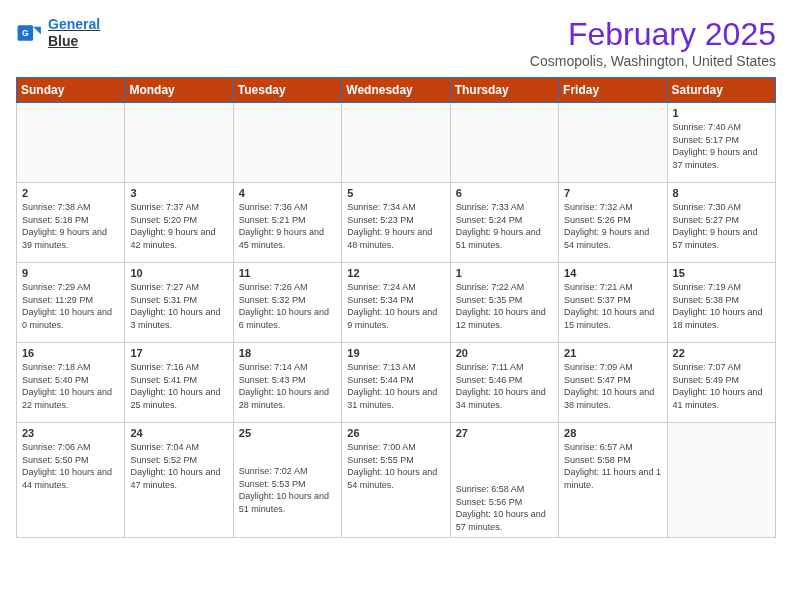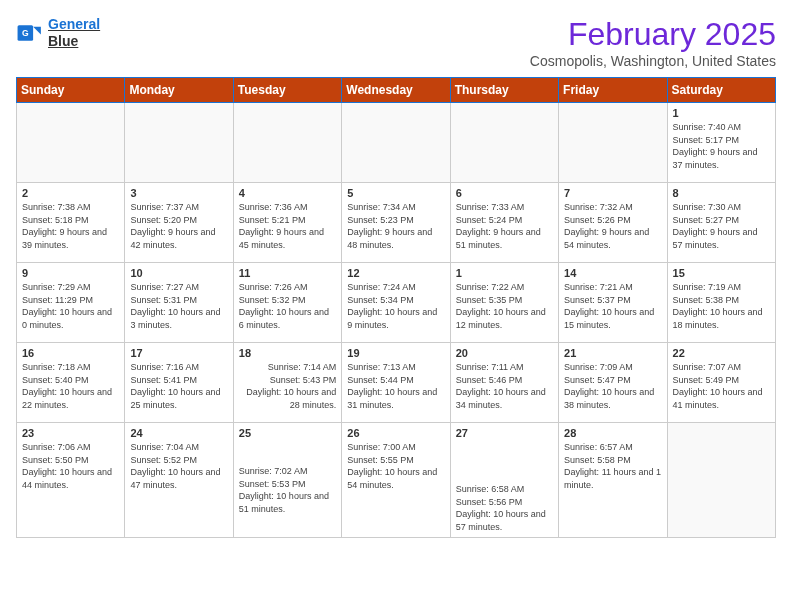--- a/index.html
+++ b/index.html
@@ -228,21 +228,21 @@
 Daylight: 10 hours and 22 minutes.</div>
         </td>
         <td>
           <span class="day-num">17</span>
           <div class="day-info" style="white-space: pre-line;">Sunrise: 7:16 AM
 Sunset: 5:41 PM
 Daylight: 10 hours and 25 minutes.</div>
         </td>
         <td>
           <span class="day-num">18</span>
-          <div class="day-info" style="white-space: pre-line; text-align: right;">Sunrise: 7:14 AM
+          <div class="day-info" style="white-space: pre-line;">Sunrise: 7:14 AM
 Sunset: 5:43 PM
 Daylight: 10 hours and 28 minutes.</div>
         </td>
         <td>
           <span class="day-num">19</span>
           <div class="day-info" style="white-space: pre-line;">Sunrise: 7:13 AM
 Sunset: 5:44 PM
 Daylight: 10 hours and 31 minutes.</div>
         </td>
         <td>

